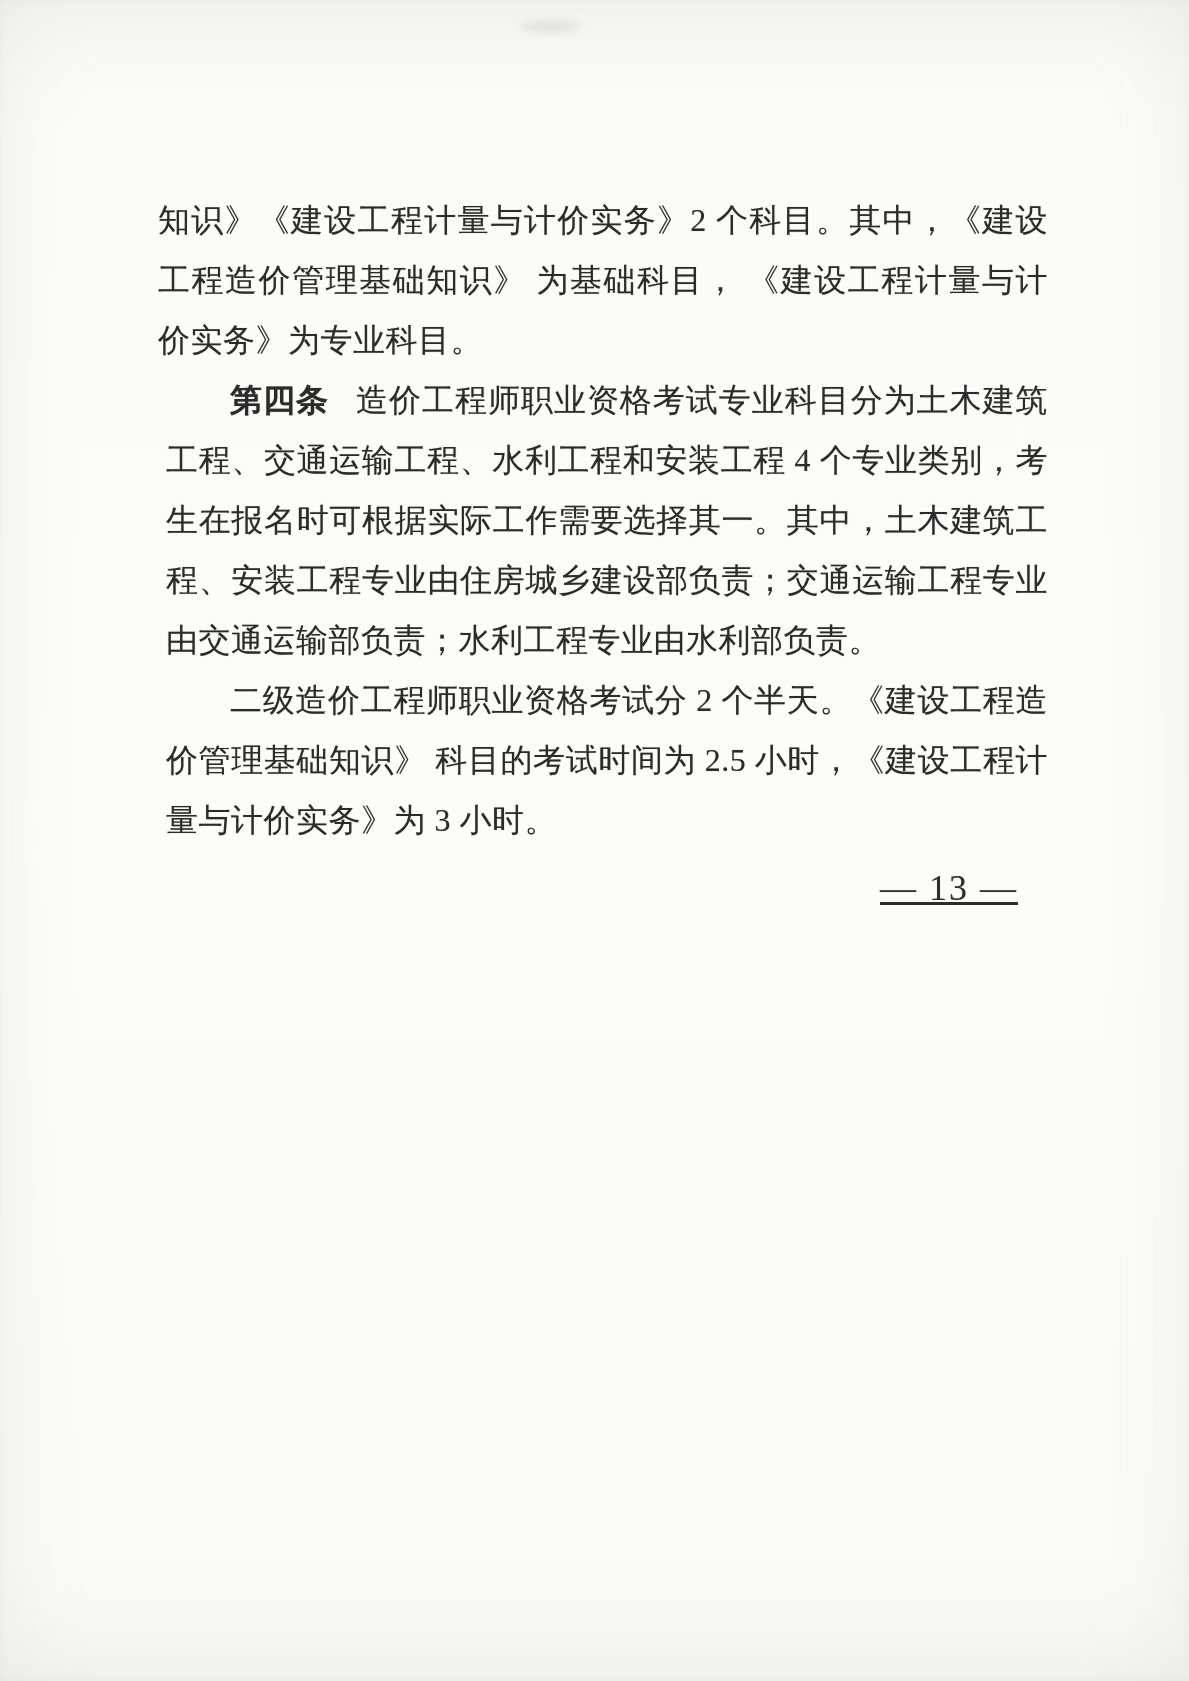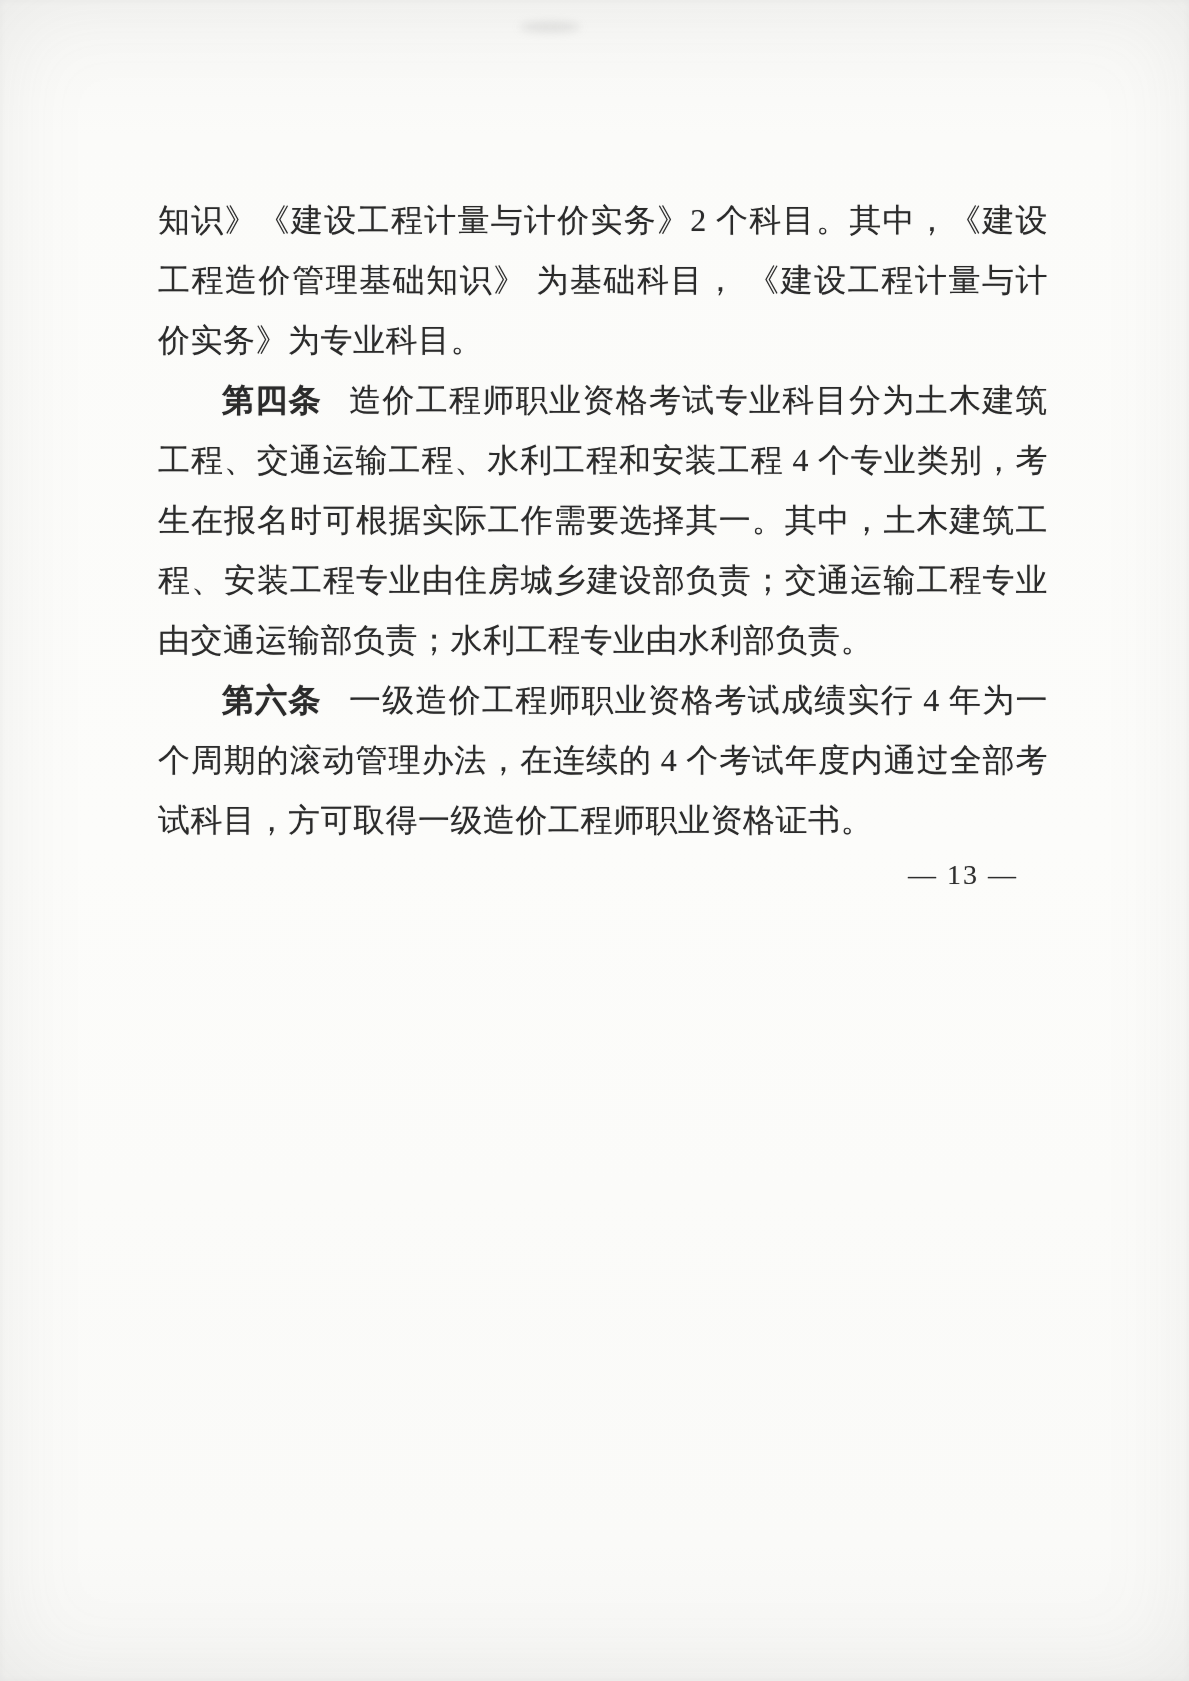--- a/index.html
+++ b/index.html
@@ -38,51 +38,53 @@
   .para {
     margin: 0;
     font-size: 32px;
     line-height: 60px;
     text-align: justify;
     letter-spacing: 0.5px;
     text-shadow: 0 0 1px rgba(45,45,45,0.35);
   }
   .para.indent {
     text-indent: 2em;
+    margin-left: 8px;
   }
   .lead {
     font-weight: bold;
     font-family: "Liberation Sans", "DejaVu Sans", sans-serif;
     margin-right: 0.85em;
     text-shadow: 0 0 1px rgba(30,30,30,0.5);
   }
   .footer {
-    margin-top: 4px;
+    margin-top: 17px;
     text-align: right;
     padding-right: 30px;
-    font-size: 28px;
+    font-size: 36px;
     line-height: 42px;
     color: #2e2e2e;
     letter-spacing: 2px;
     text-shadow: 0 0 1px rgba(45,45,45,0.3);
+    text-decoration: underline;
   }
 </style>
 </head>
 <body>
 
 <div class="page">
   <main>
 
     <p class="para"><span>知识》《建设工程计量与计价实务》2 个科目。其中，《建设工程造价管理基础知识》 为基础科目， 《建设工程计量与计价实务》为专业科目。</span></p>
 
     <p class="para indent"><span class="lead">第四条</span><span>造价工程师职业资格考试专业科目分为土木建筑工程、交通运输工程、水利工程和安装工程 4 个专业类别，考生在报名时可根据实际工作需要选择其一。其中，土木建筑工程、安装工程专业由住房城乡建设部负责；交通运输工程专业由交通运输部负责；水利工程专业由水利部负责。</span></p>
 
 
+    <p class="para indent"><span>二级造价工程师职业资格考试分 2 个半天。《建设工程造价管理基础知识》 科目的考试时间为 2.5 小时，《建设工程计量与计价实务》为 3 小时。</span></p>
 
-    <p class="para indent"><span class="lead">第六条</span><span>一级造价工程师职业资格考试成绩实行 4 年为一个周期的滚动管理办法，在连续的 4 个考试年度内通过全部考试科目，方可取得一级造价工程师职业资格证书。</span></p>
 
 
   </main>
 
   <footer class="footer">
     <span>— 13 —</span>
   </footer>
 </div>
 
 </body></html>

